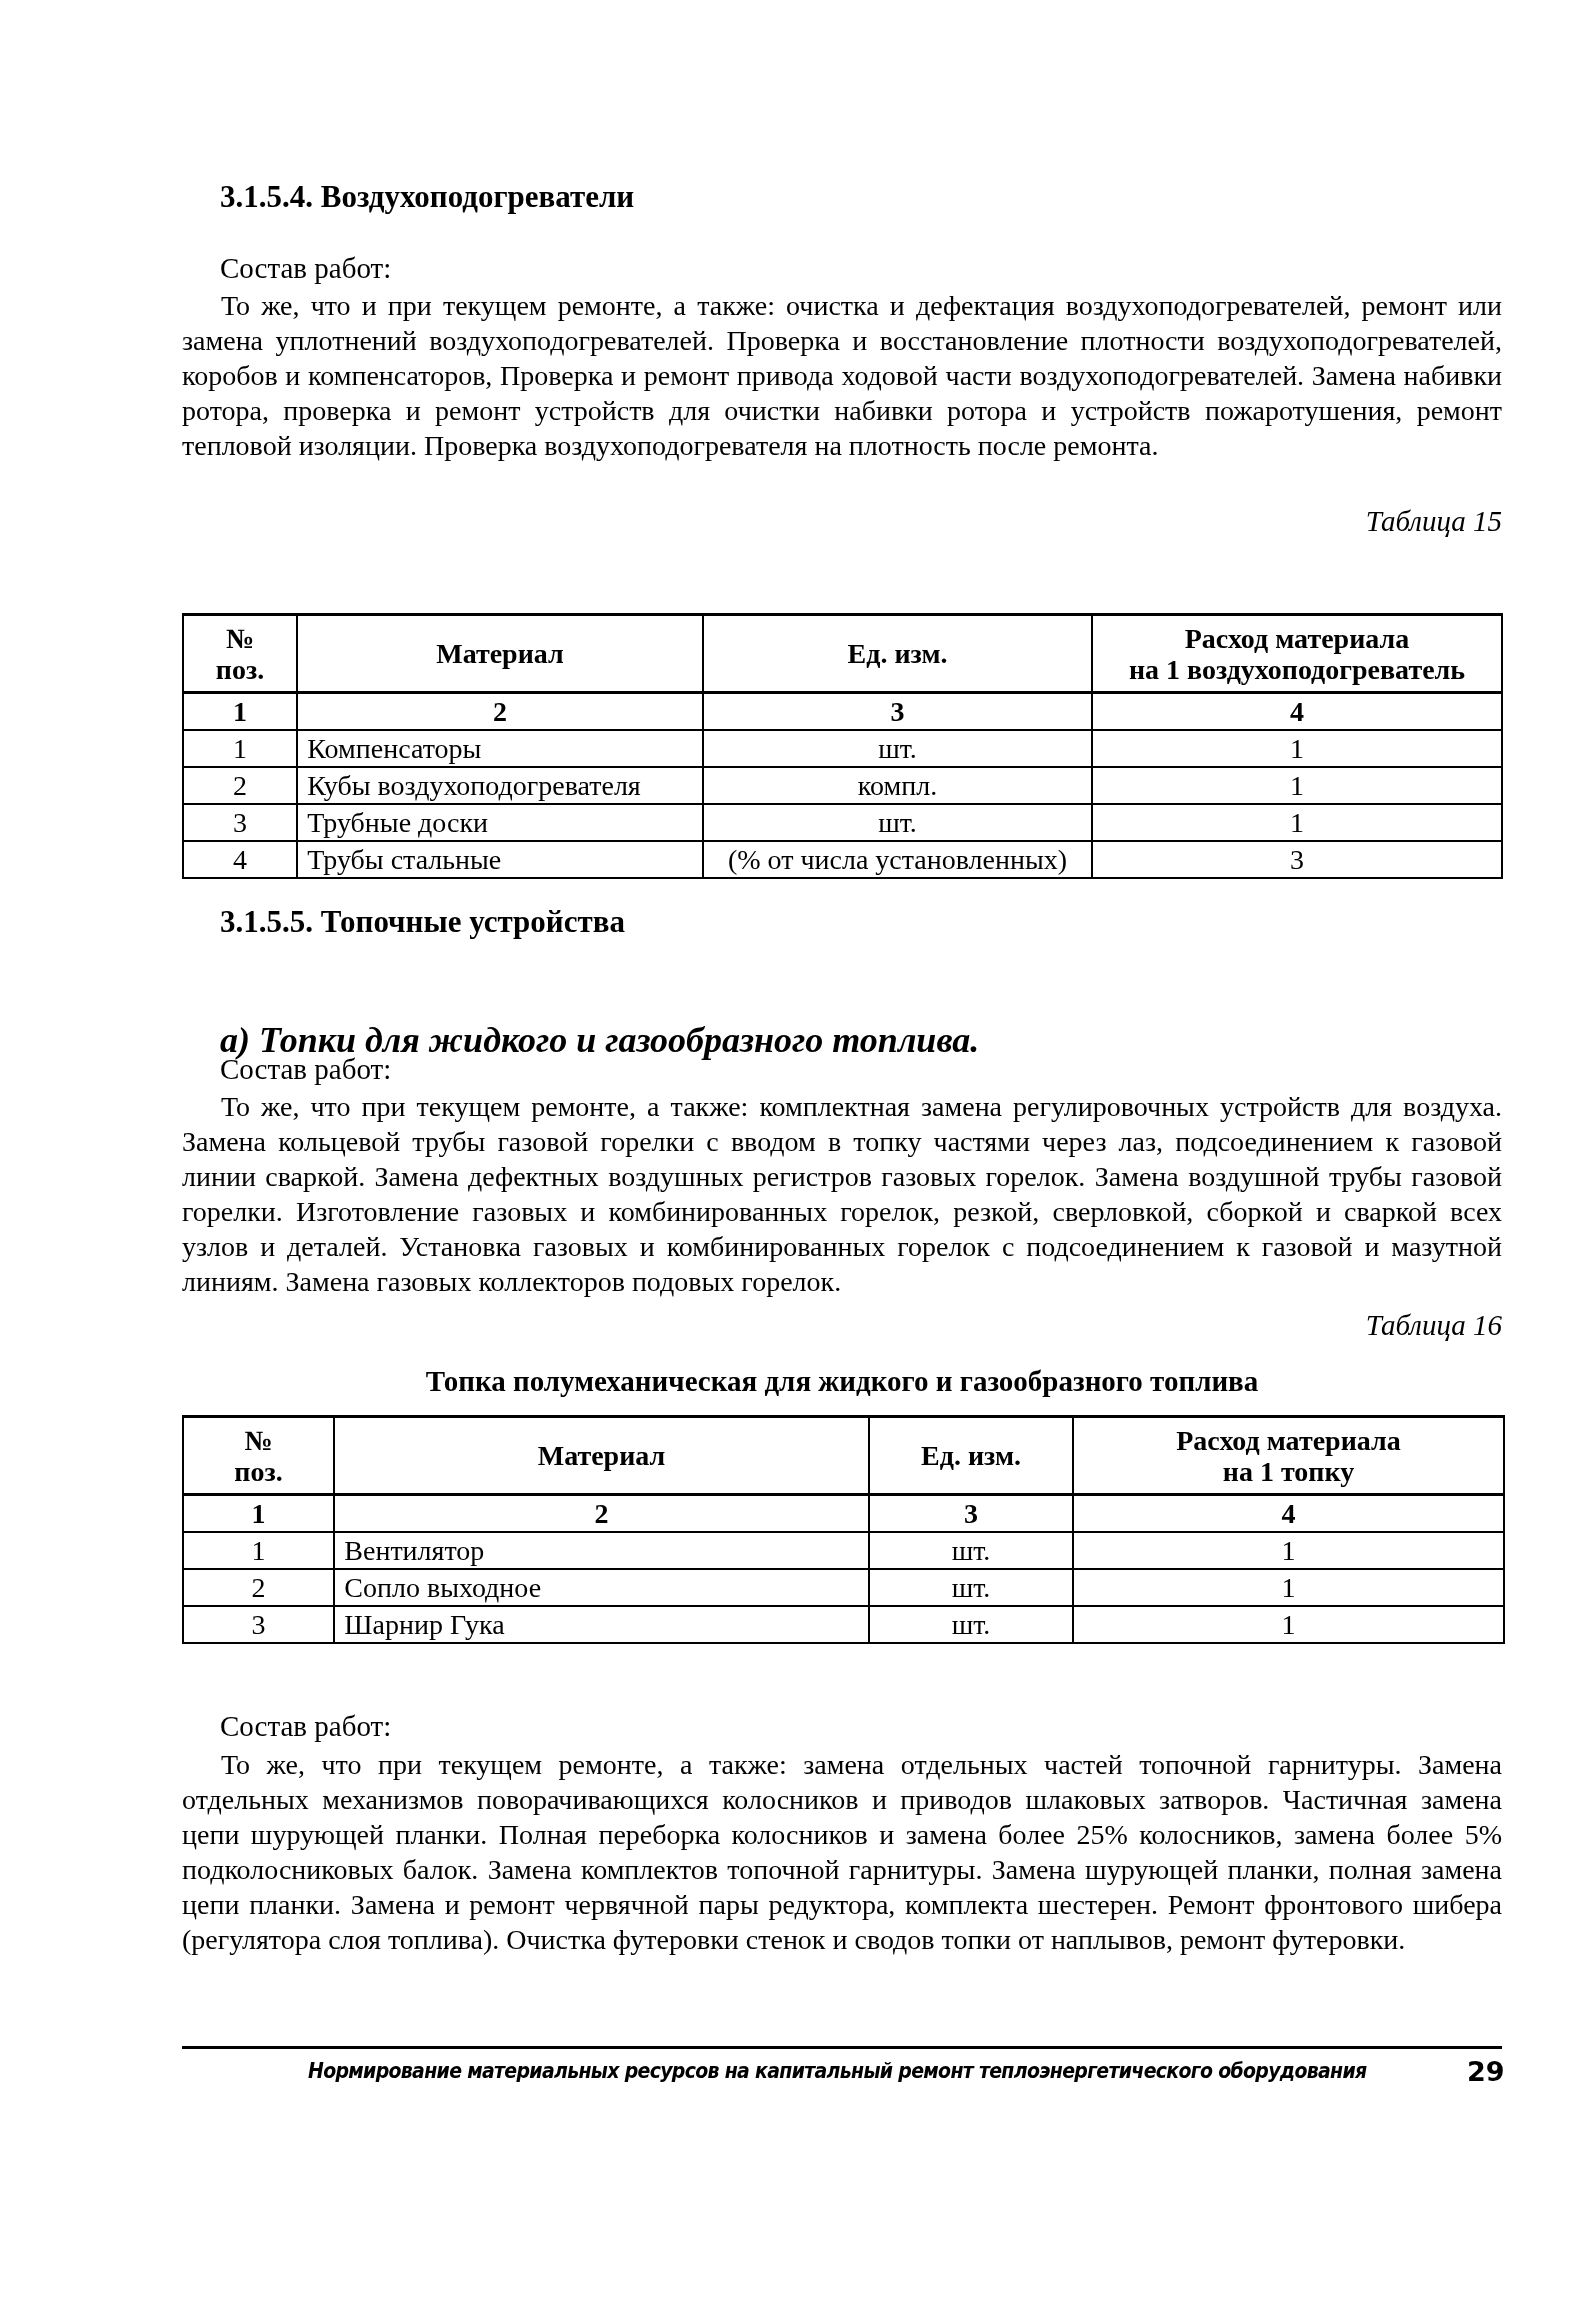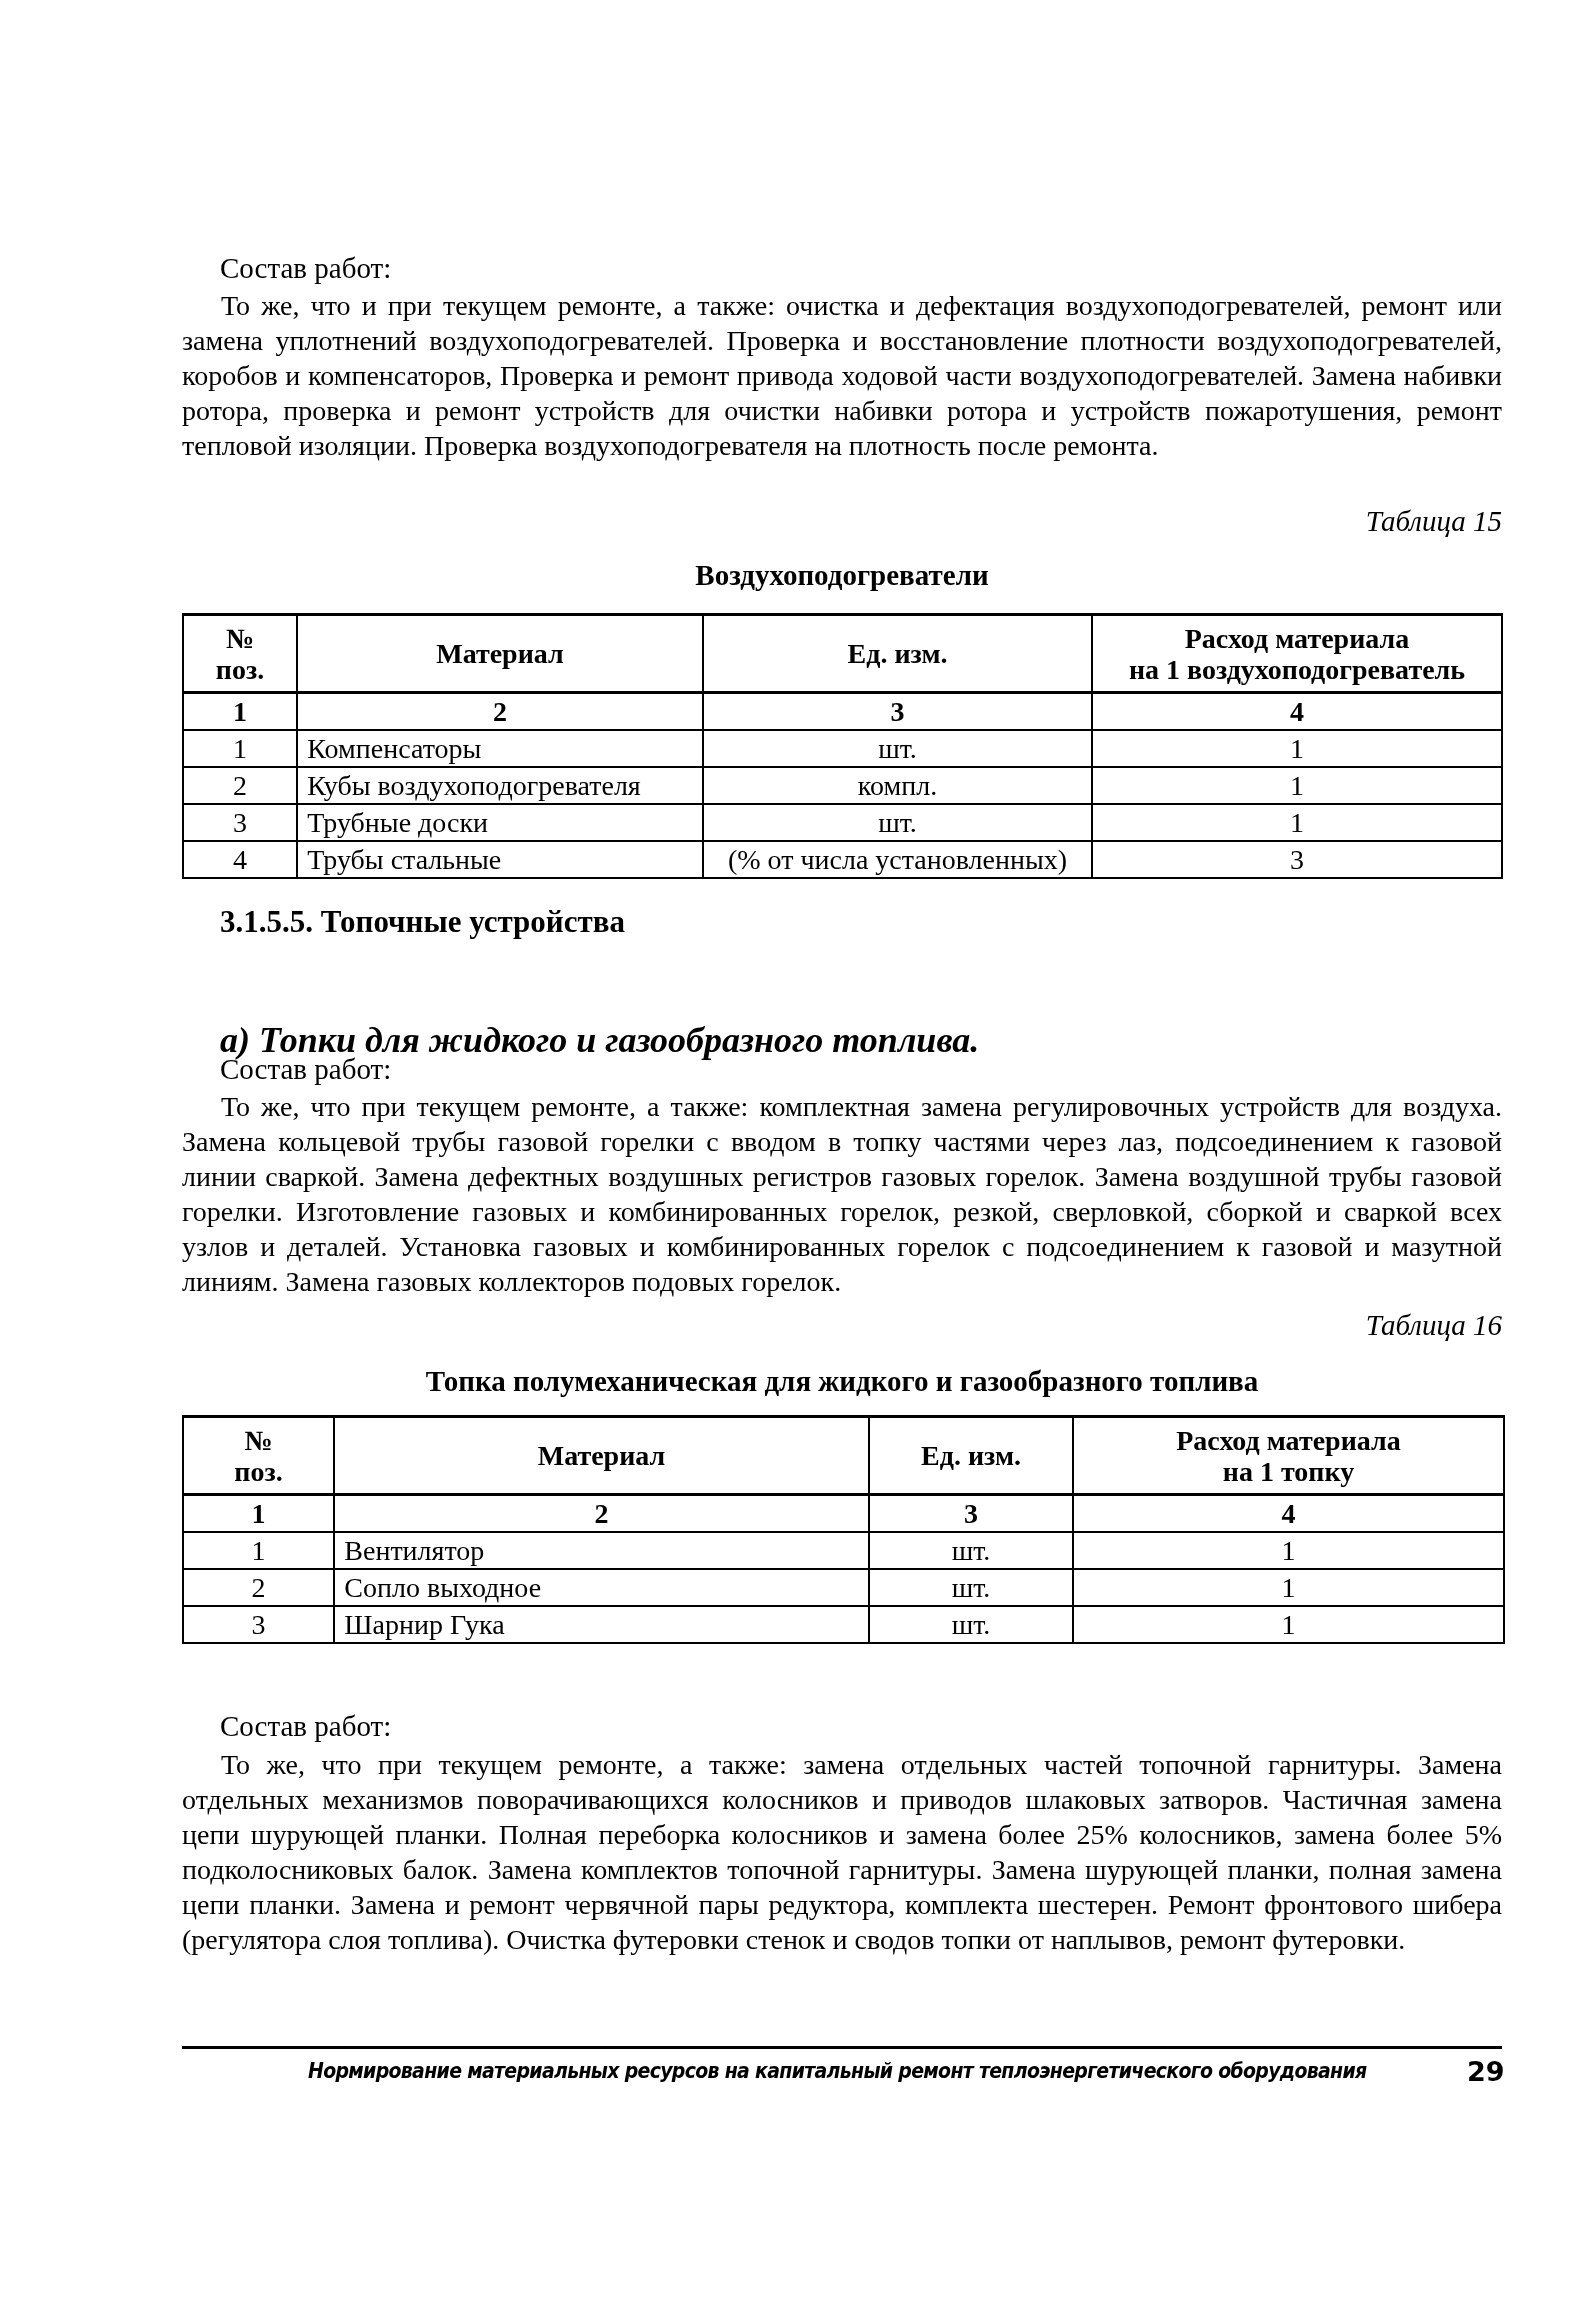--- a/index.html
+++ b/index.html
@@ -26,25 +26,25 @@
   .rule { left: 182px; width: 1320px; height: 3.3px; background: #000; }
   .footer { left: 308px; font-family: "DejaVu Sans", sans-serif; font-style: italic; font-weight: bold;
             font-size: 22px; letter-spacing: -0.8px; transform: scaleX(0.86); transform-origin: left top; }
   .pageno { left: 1467px; font-family: "DejaVu Sans", sans-serif; font-weight: bold; font-size: 27px; }
 </style>
 </head>
 <body>
 
 <div class="page">
 
+  <div class="abs h3" style="top:179px;">3.1.5.4. Воздухоподогреватели</div>
   <div class="abs sostav" style="top:252px;">Состав работ:</div>
   <div class="abs para" style="top:288px;">То же, что и при текущем ремонте, а также: очистка и дефектация воздухоподогревателей, ремонт или замена уплотнений воздухоподогревателей. Проверка и восстановление плотности воздухоподогревателей, коробов и компенсаторов, Проверка и ремонт привода ходовой части воздухоподогревателей. Замена набивки ротора, проверка и ремонт устройств для очистки набивки ротора и устройств пожаротушения, ремонт тепловой изоляции. Проверка воздухоподогревателя на плотность после ремонта.</div>
 
   <div class="abs tabno" style="top:505px;">Таблица 15</div>
-  <div class="abs ttitle" style="top:559px;">Воздухоподогреватели</div>
 
   <table class="grid" style="top:613px;">
     <colgroup>
       <col style="width:114px">
         <col style="width:406px">
         <col style="width:389px">
         <col style="width:410px">
     </colgroup>
     <tbody>
         <tr class="head">

